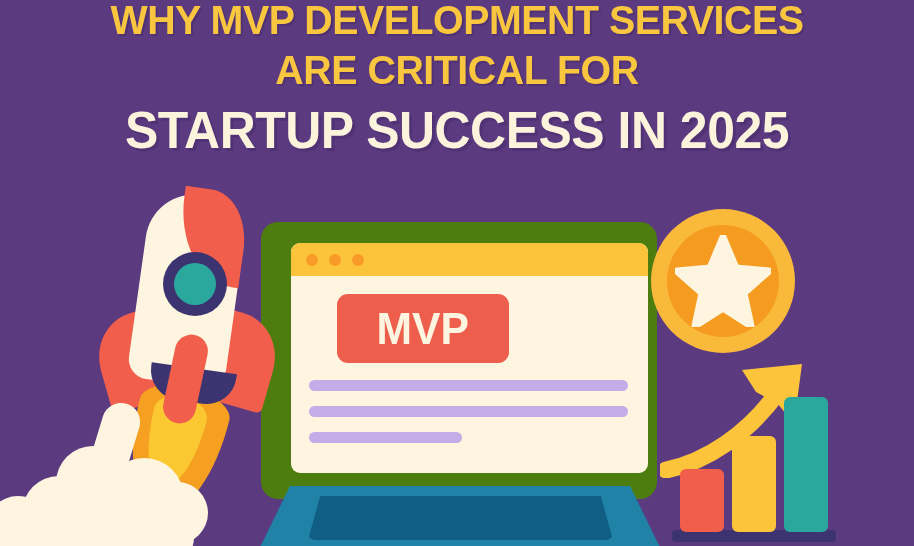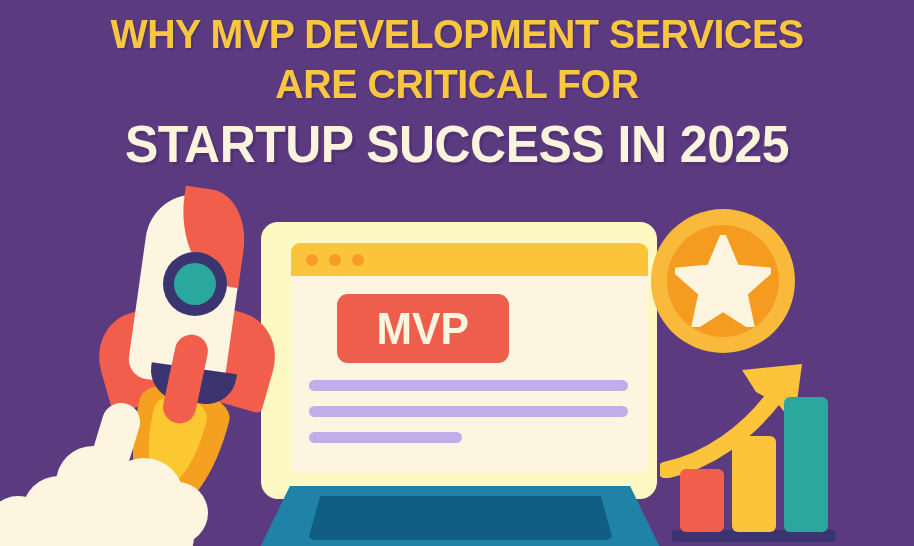--- a/index.html
+++ b/index.html
@@ -9,21 +9,21 @@
     position:relative;
     width:914px; height:546px;
     overflow:hidden;
     background:#5b3a80;
     font-family:"Liberation Sans", sans-serif;
   }
 
   
   .headline {
     position:absolute; left:0; top:0; width:914px;
-    padding-top:14px;
+    padding-top:0;
     text-align:center;
     z-index:40;
     pointer-events:none;
   }
   .hl-line {
     display:block;
     font-weight:bold;
     letter-spacing:-0.5px;
     line-height:1.0;
     white-space:nowrap;
@@ -39,21 +39,21 @@
     color:#fcf3dd;
     font-size:52px;
     margin-top:13px;
     text-shadow:3px 3px 0 rgba(60,35,90,0.32);
   }
 
   
   .laptop { position:absolute; left:250px; top:222px; width:420px; height:324px; z-index:20; }
   .laptop-lid {
     position:absolute; left:11px; top:0; width:396px; height:277px;
-    background:#fef9c3; border-radius:17px;
+    background:#4d7c0f; border-radius:17px;
   }
   .laptop-screen {
     position:absolute; left:30px; top:21px; width:357px; height:230px;
     background:#fdf5e0; border-radius:9px; overflow:hidden;
   }
   .titlebar {
     position:absolute; left:0; top:0; width:100%; height:33px;
     background:#fcc43a;
     display:flex; align-items:center; gap:11px; padding-left:15px;
   }

